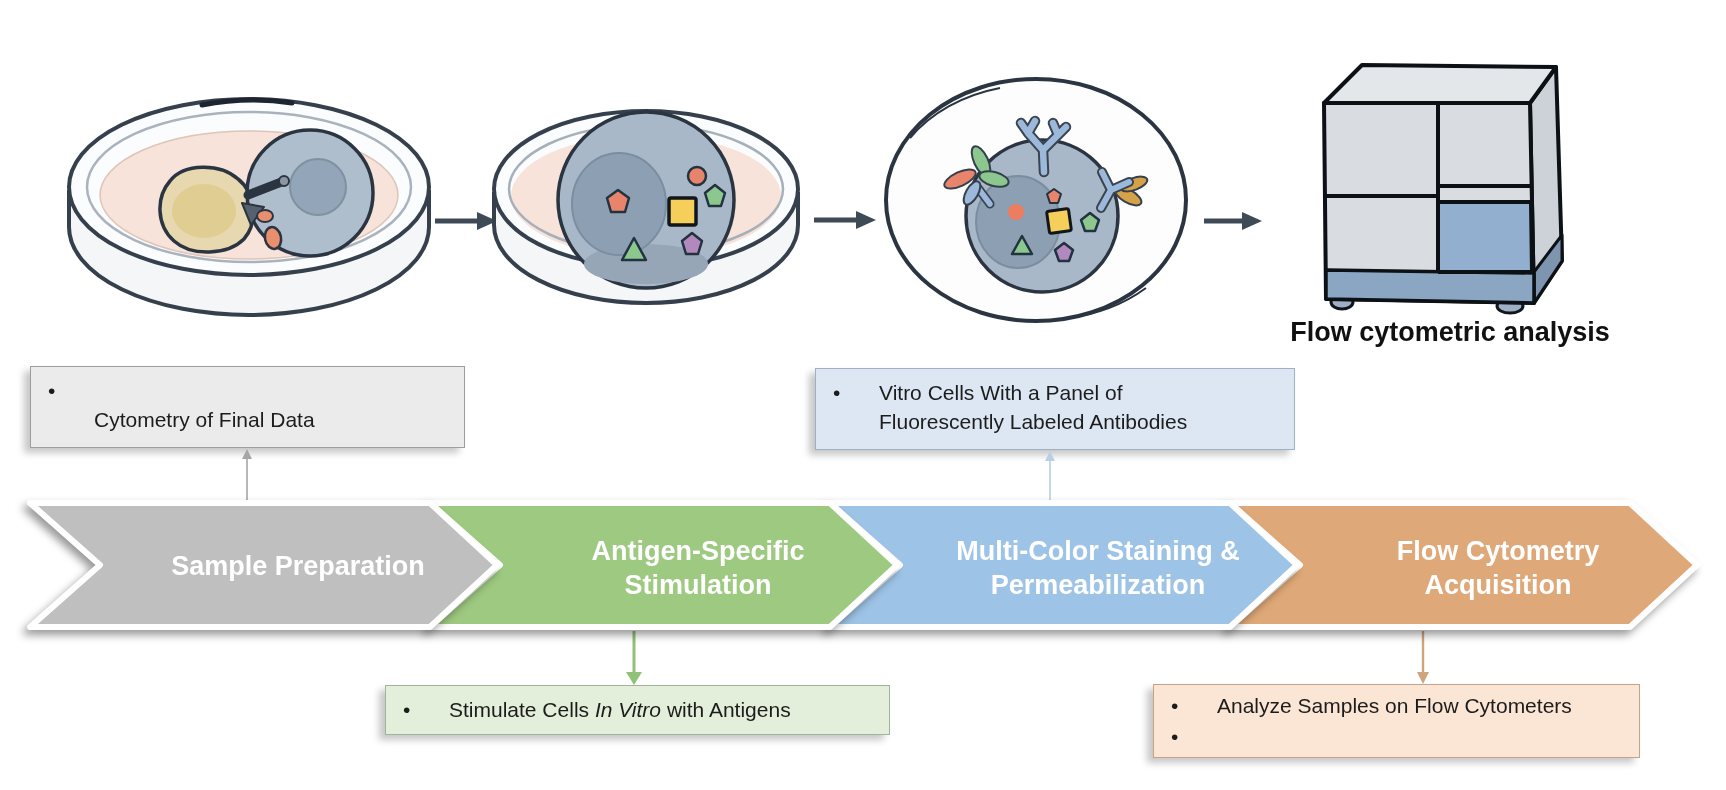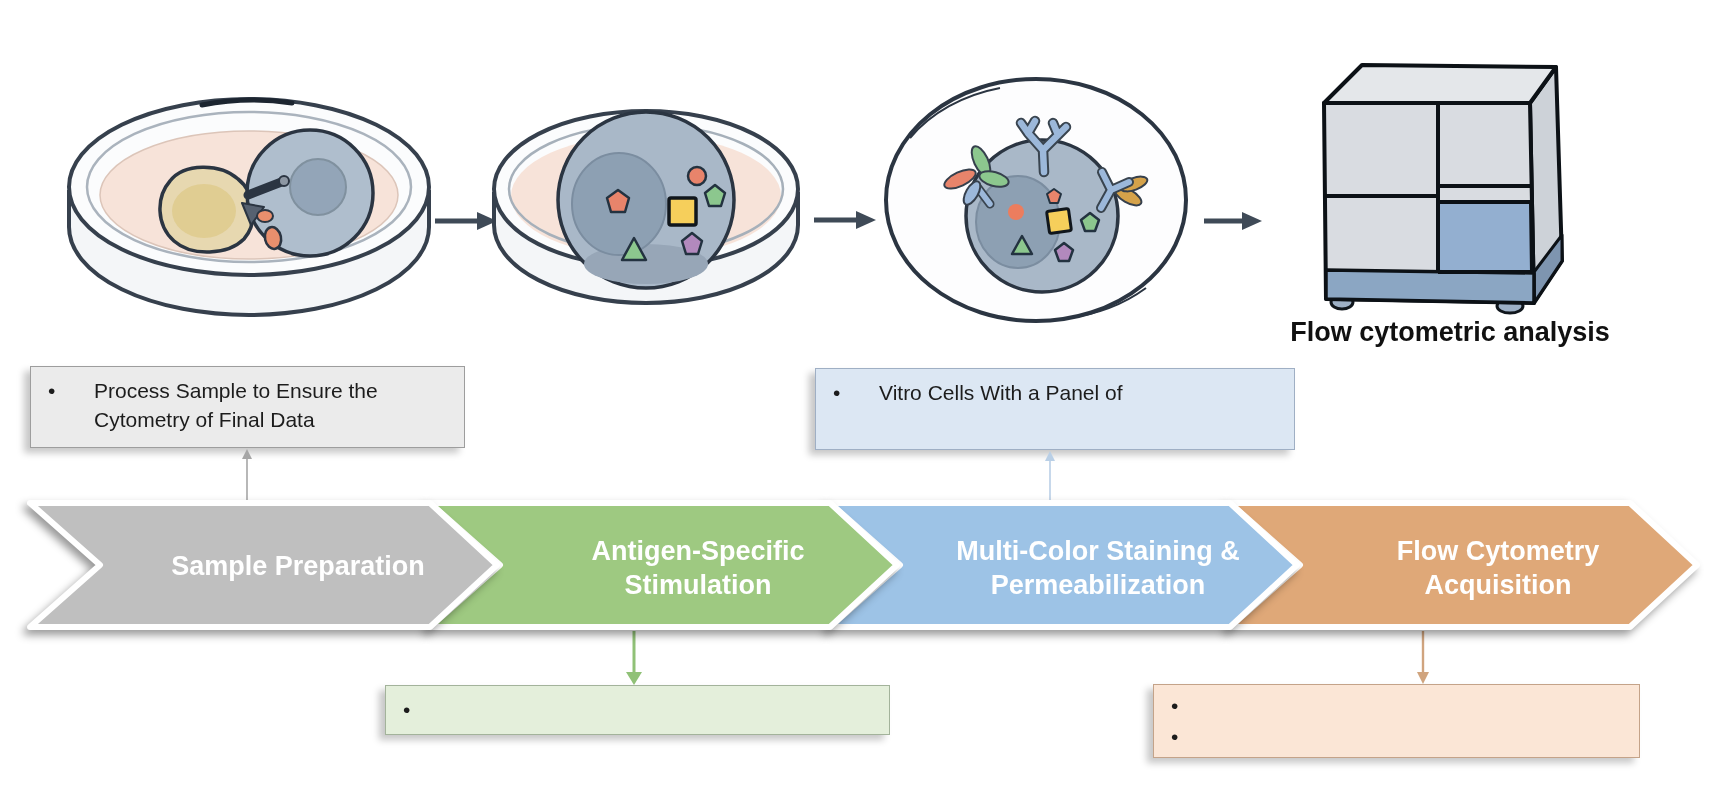--- a/index.html
+++ b/index.html
@@ -140,31 +140,32 @@
     <path d="M 140,140 L 233,140" fill="none" stroke="#0c1116" stroke-width="4"></path>
     <path d="M 140,156 L 233,156 L 234,226 L 140,226" fill="none" stroke="#0c1116" stroke-width="4"></path>
   </svg>
 
   <div class="machine-caption">Flow cytometric analysis</div>
 
   <div class="callout two-line" style="left: 30px; top: 366px; width: 435px; height: 82px; background-color: rgb(235, 235, 235); border-color: rgb(157, 157, 157);">
     <div class="bullet-row">
       <span class="dot">•</span>
       <span>
-        <span>Process Sample to Ensure the</span><br>
+        <br>
         <span>Cytometry of Final Data</span>
       </span>
     </div>
   </div>
 
   <div class="callout two-line" style="left: 815px; top: 368px; width: 480px; height: 82px; background-color: rgb(220, 231, 243); border-color: rgb(159, 175, 196);">
     <div class="bullet-row">
       <span class="dot">•</span>
       <span>
         <span>Vitro Cells With a Panel of</span><br>
+        <span>Fluorescently Labeled Antibodies</span>
       </span>
     </div>
   </div>
 
   <svg class="abs" style="left:239px;top:448px" width="16" height="52" viewBox="0 0 16 52">
     <line class="conn-line" x1="8" y1="52" x2="8" y2="8" stroke="#a6a6a6"></line>
     <polygon points="8,1 3,11 13,11" fill="#a6a6a6"></polygon>
   </svg>
   <svg class="abs" style="left:1042px;top:450px" width="16" height="50" viewBox="0 0 16 50">
     <line class="conn-line" x1="8" y1="50" x2="8" y2="8" stroke="#b9cfe6"></line>
@@ -191,25 +192,27 @@
     <text class="chev-label" x="668" y="94">Stimulation</text>
     <text class="chev-label" x="1068" y="60">Multi-Color Staining &amp;</text>
     <text class="chev-label" x="1068" y="94">Permeabilization</text>
     <text class="chev-label" x="1468" y="60">Flow Cytometry</text>
     <text class="chev-label" x="1468" y="94">Acquisition</text>
   </svg>
 
   <div class="callout one-line" style="left: 385px; top: 685px; width: 505px; height: 50px; background-color: rgb(228, 239, 219); border-color: rgb(163, 179, 155);">
     <div class="bullet-row">
       <span class="dot">•</span>
+      <span><span>Stimulate Cells </span><span class="it">In Vitro</span><span> with Antigens</span></span>
     </div>
   </div>
 
   <div class="callout multi-item" style="left: 1153px; top: 684px; width: 487px; height: 74px; background-color: rgb(251, 230, 214); border-color: rgb(196, 163, 137);">
     <div class="bullet-row">
       <span class="dot">•</span>
+      <span>Analyze Samples on Flow Cytometers</span>
     </div>
     <div class="bullet-row">
       <span class="dot">•</span>
     </div>
   </div>
 
 </div>
 
 </body></html>

